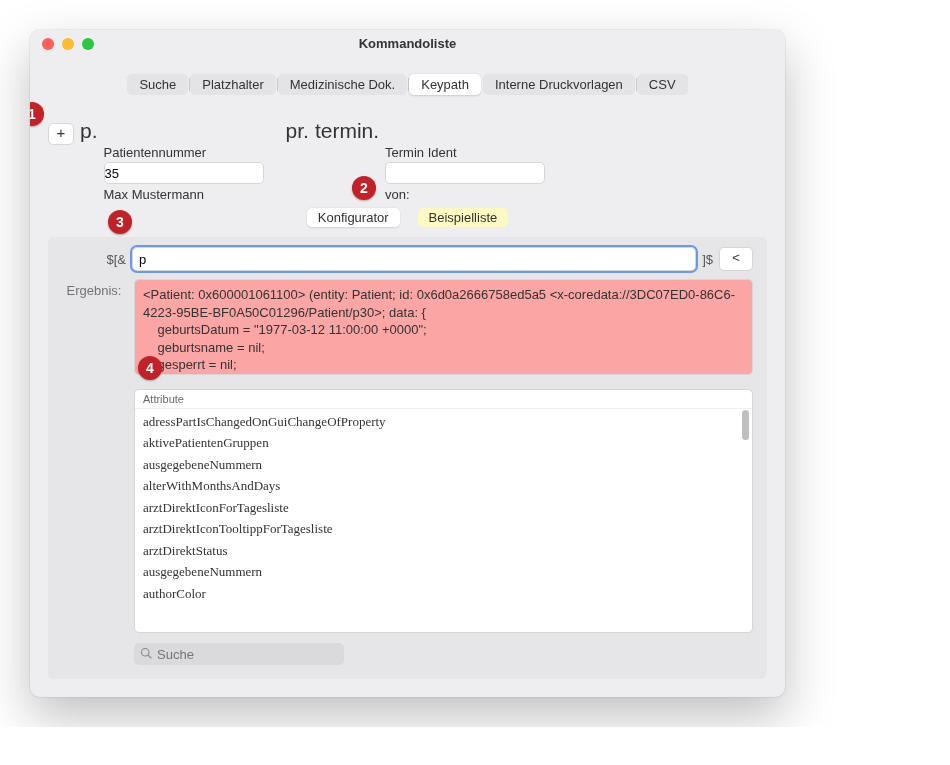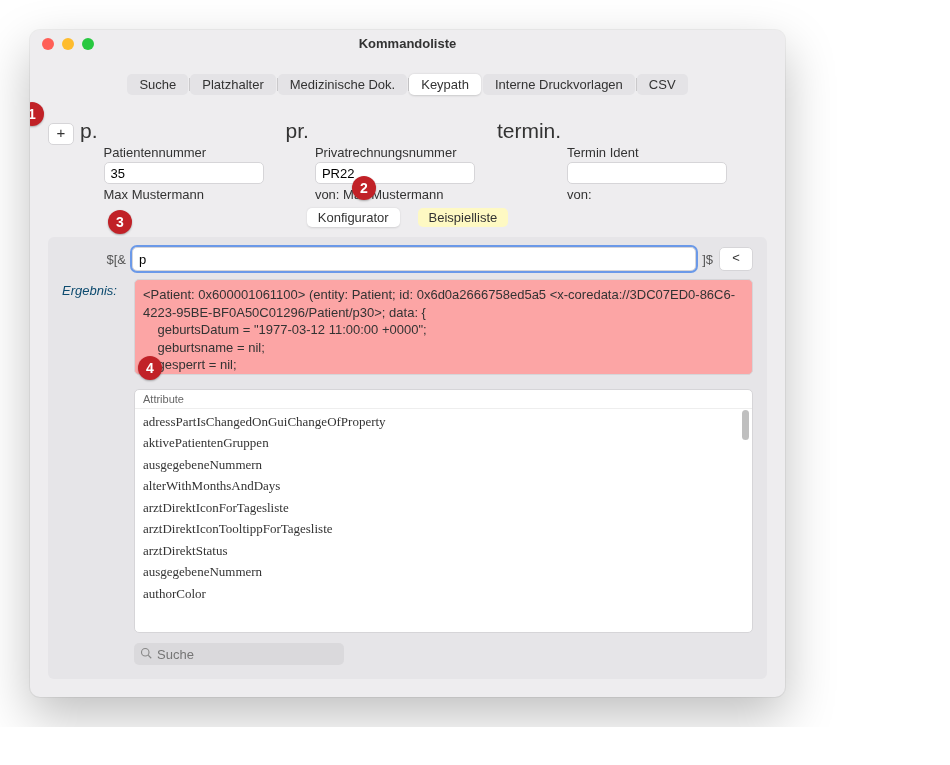--- a/index.html
+++ b/index.html
@@ -109,21 +109,21 @@
     font-size: 13px;
     color: #333;
     margin-bottom: 2px;
   }
   .text-input {
     width: 160px;
     height: 22px;
     background: #fff;
     border: 1px solid #d6d5d8;
     border-radius: 5px;
-    padding: 0 6px;
+    padding: 0 0;
     font-size: 13px;
     font-family: inherit;
   }
   .sub-label {
     font-size: 13px;
     color: #333;
     margin-top: 3px;
   }
   .panel {
     background: #e6e5e8;
@@ -181,25 +181,24 @@
     text-align: center;
     line-height: 20px;
   }
   .result-row {
     display: flex;
     gap: 8px;
     margin-bottom: 14px;
   }
   .result-label {
     font-size: 13px;
-    color: #0c4a6e;
+    color: #737373;
     padding-top: 4px;
     width: 64px;
-    text-align: left;
-    font-style: italic;
+    text-align: center;
   }
   .result-box {
     flex: 1;
     background: #fca5a5;
     border: 1px solid #d6d5d8;
     border-radius: 5px;
     padding: 6px 8px;
     font-size: 13px;
     line-height: 1.35;
     height: 96px;
@@ -313,25 +312,20 @@
       <div class="plus-btn">+</div>
 
       <div class="prefix-label">p.</div>
       <div class="field-block">
         <div class="field-label">Patientennummer</div>
         <input class="text-input" value="35" style="">
         <div class="sub-label">Max Mustermann</div>
       </div>
 
       <div class="prefix-label">pr.</div>
-      <div class="field-block">
-        <div class="field-label">Privatrechnungsnummer</div>
-        <input class="text-input" value="PR22" style="">
-        <div class="sub-label">von:   Max Mustermann</div>
-      </div>
 
       <div class="prefix-label">termin.</div>
       <div class="field-block" style="margin-right:0">
         <div class="field-label">Termin Ident</div>
         <input class="text-input" value="" style="">
         <div class="sub-label">von:</div>
       </div>
     </div>
 
     <div class="subtabs" style="margin-top:0;">

